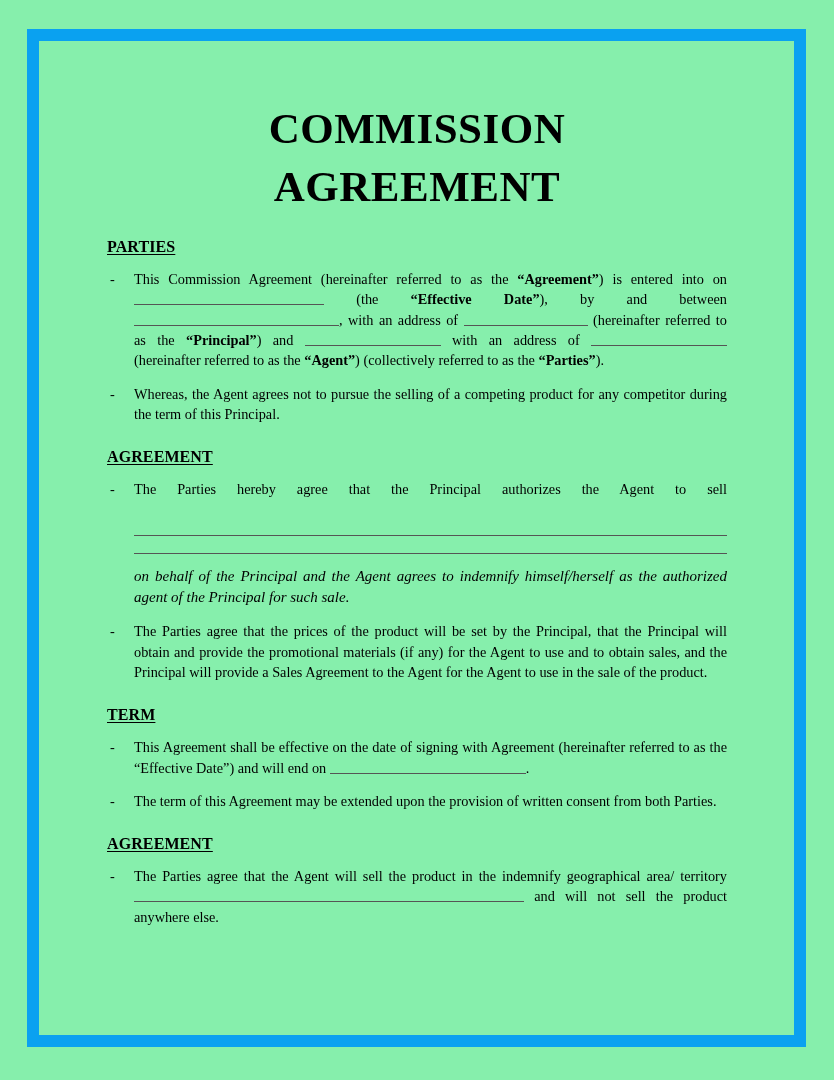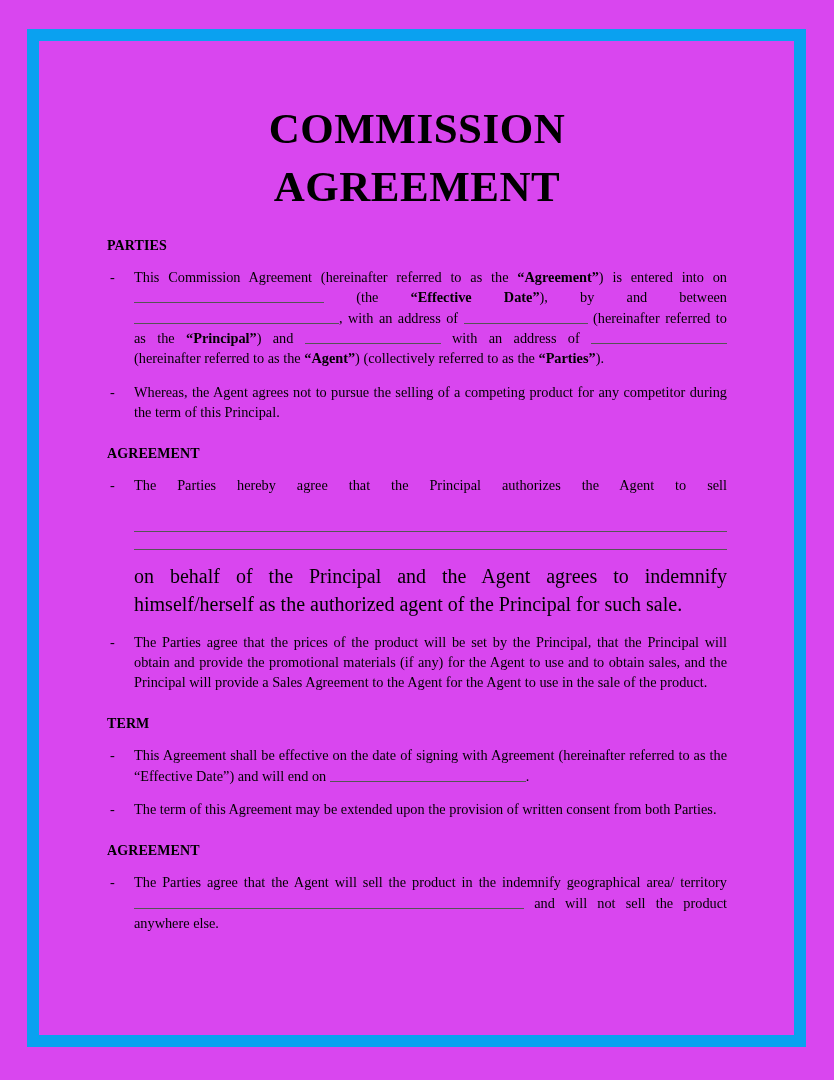--- a/index.html
+++ b/index.html
@@ -12,21 +12,21 @@
     height: 1080px;
     font-family: "Liberation Serif", "DejaVu Serif", serif;
     color: #000000;
     overflow: hidden;
   }
 
   #page {
     position: relative;
     width: 834px;
     height: 1080px;
-    background: #d946ef;
+    background: #86efac;
     box-sizing: border-box;
   }
 
   
   #blue-frame {
     position: absolute;
     left: 27px;
     top: 29px;
     width: 779px;
     height: 1018px;
@@ -51,21 +51,22 @@
     letter-spacing: 0.5px;
     margin: 0 0 10px 0;
     padding: 0 18px;
   }
   .doc-title .title-line {
     display: block;
   }
 
   .section-heading {
     font-weight: bold;
-    font-size: 14px;
+    font-size: 16px;
+    text-decoration: underline;
     text-underline-offset: 2px;
     margin: 0;
     padding: 0;
     letter-spacing: 0.1px;
   }
 
   .heading-gap-1 { margin-top: 22px; }
   .heading-gap   { margin-top: 24px; }
 
   .bullet-list {
@@ -110,23 +111,24 @@
   
   .rule-line {
     border-bottom: 1px solid #555;
     height: 0;
     margin: 17px 0 0 0;
   }
   .rule-line.first { margin-top: 15px; }
 
   .para-after-rules {
     margin-top: 12px;
-    font-size: 20px;
+    font-size: 15px;
     line-height: 1.42;
     text-align: justify;
+    font-style: italic;
   }
 
   .justify-spread {
     text-align: justify;
   }
   .justify-spread::after {
     content: "";
     display: inline-block;
     width: 100%;
   }

